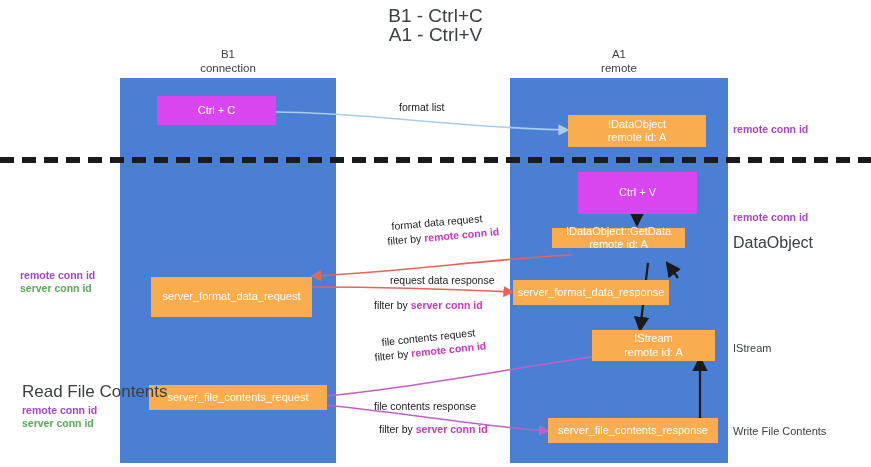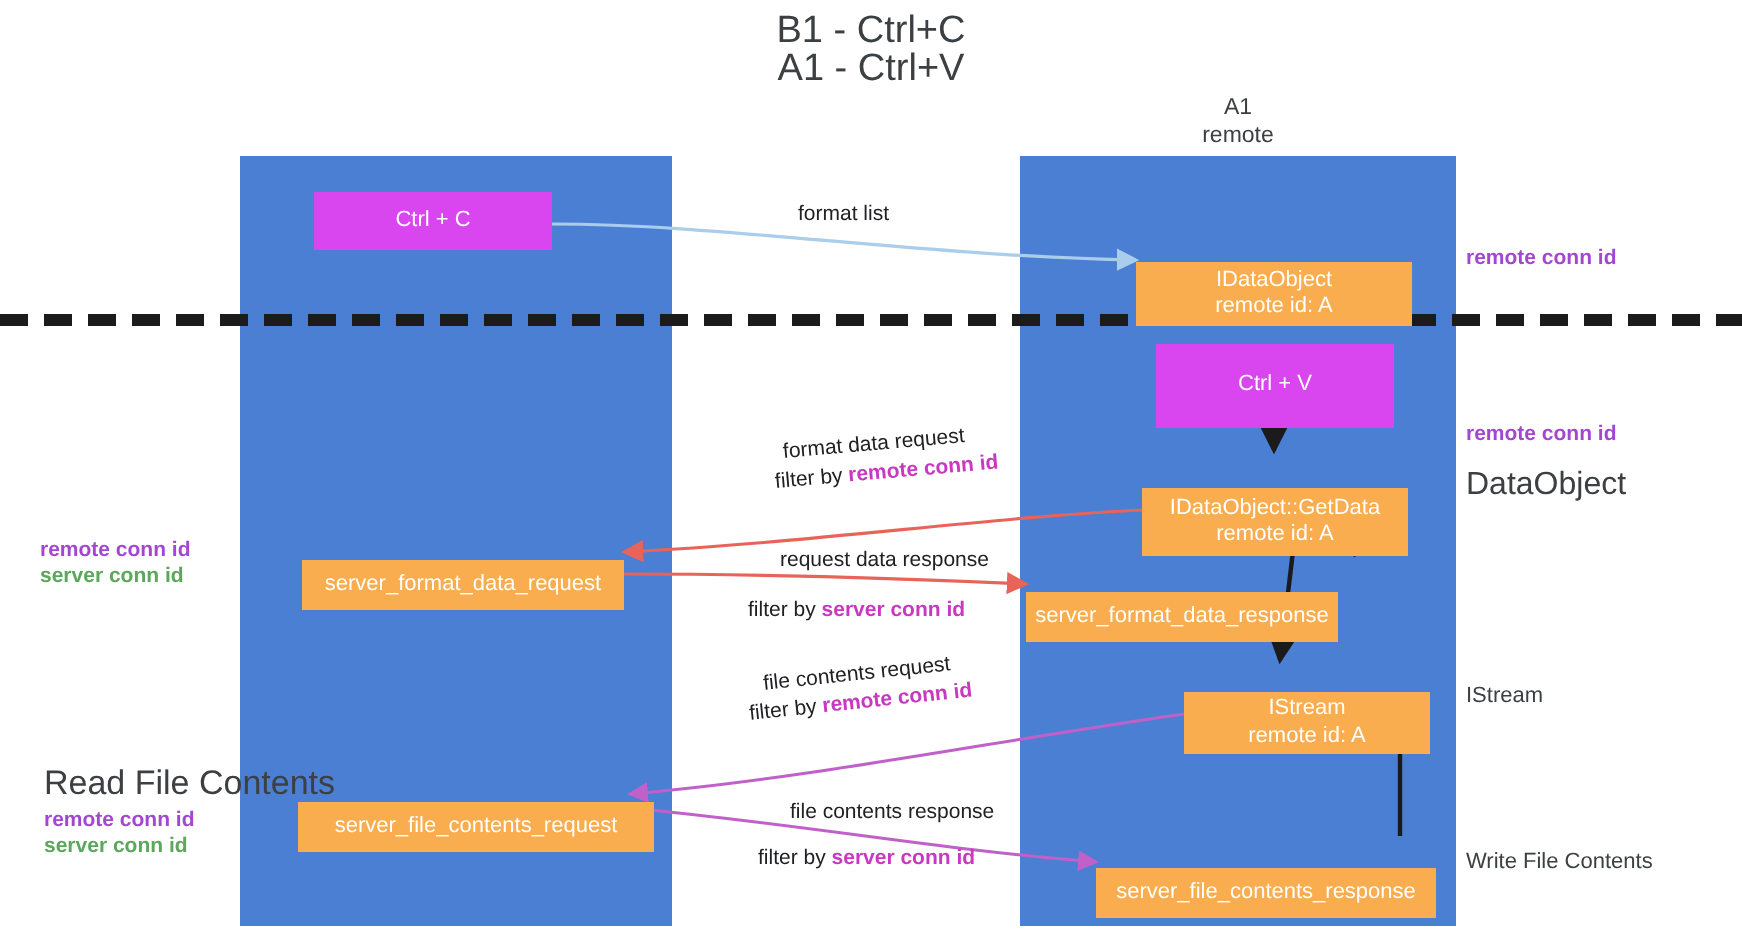--- a/index.html
+++ b/index.html
@@ -71,21 +71,21 @@
     flex-direction: column;
     align-items: center;
     justify-content: center;
     text-align: center;
     color: #ffffff;
     font-size: 11px;
     line-height: 13.5px;
     padding: 2px 4px;
   }
   .node.green  { background: #d946ef; }
-  .node.orange { background: #f9ad4e; margin-top: 16px; }
+  .node.orange { background: #f9ad4e; }
   .node .sub { display: block; }
 
   
   .annot {
     position: absolute;
     font-size: 10.5px;
     line-height: 13px;
     white-space: nowrap;
   }
   .annot.bold   { font-weight: bold; }
@@ -115,20 +115,24 @@
 </head>
 <body>
 
 <div id="canvas">
 
   <div class="title">
     <div>B1 - Ctrl+C</div>
     <div>A1 - Ctrl+V</div>
   </div>
 
+  <div class="col-head" style="left:118px; top:47px;">
+    <span class="l1">B1</span>
+    <span class="l2">connection</span>
+  </div>
   <div class="col-head" style="left:509px; top:47px;">
     <span class="l1">A1</span>
     <span class="l2">remote</span>
   </div>
 
   <div id="lane-b1" class="lane"></div>
   <div id="lane-a1" class="lane"></div>
 
   <svg class="edges" viewBox="0 0 871 467">
     <defs>
@@ -173,26 +177,26 @@
 
   <div class="node orange" style="left:568px; top:115px; width:138px; height:32px;">
     <span>IDataObject</span>
     <span class="sub">remote id: A</span>
   </div>
 
   <div class="node green" style="left:578px; top:172px; width:119px; height:42px;">
     <span>Ctrl + V</span>
   </div>
 
-  <div class="node orange" style="left:571px; top:228px; width:133px; height:34px;">
+  <div class="node orange" style="left:552px; top:228px; width:133px; height:20px;">
     <span>IDataObject::GetData</span>
     <span class="sub">remote id: A</span>
   </div>
 
-  <div class="node orange" style="left:151px; top:264px; width:161px; height:25px;">
+  <div class="node orange" style="left:151px; top:277px; width:161px; height:40px;">
     <span>server_format_data_request</span>
   </div>
 
   <div class="node orange" style="left:513px; top:280px; width:156px; height:25px;">
     <span>server_format_data_response</span>
   </div>
 
   <div class="node orange" style="left:592px; top:330px; width:123px; height:31px;">
     <span>IStream</span>
     <span class="sub">remote id: A</span>
@@ -216,21 +220,21 @@
   <div class="elabel" style="left:390px; top:274px;">request data response</div>
   <div class="elabel" style="left:374px; top:299px;">
     <span>filter by </span><b class="c-magenta">server conn id</b>
   </div>
 
   <div class="elabel" style="left:381px; top:336px; transform:rotate(-6deg); transform-origin:left top;">file contents request</div>
   <div class="elabel" style="left:374px; top:351px; transform:rotate(-6deg); transform-origin:left top;">
     <span>filter by </span><b class="c-magenta">remote conn id</b>
   </div>
 
-  <div class="elabel" style="left:395px; top:400px;">file contents response</div>
+  <div class="elabel" style="left:374px; top:400px;">file contents response</div>
   <div class="elabel" style="left:379px; top:423px;">
     <span>filter by </span><b class="c-magenta">server conn id</b>
   </div>
 
   <div class="annot bold c-purple" style="left:733px; top:123px;">remote conn id</div>
 
   <div class="annot bold c-purple" style="left:733px; top:211px;">remote conn id</div>
 
   <div class="annot c-dark" style="left:733px; top:236px; font-size:16px;">DataObject</div>
 

